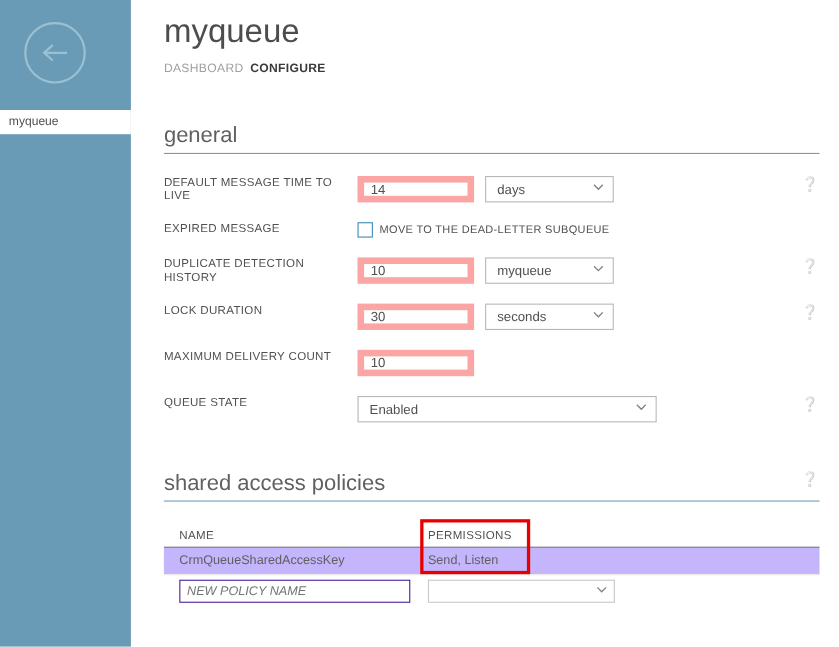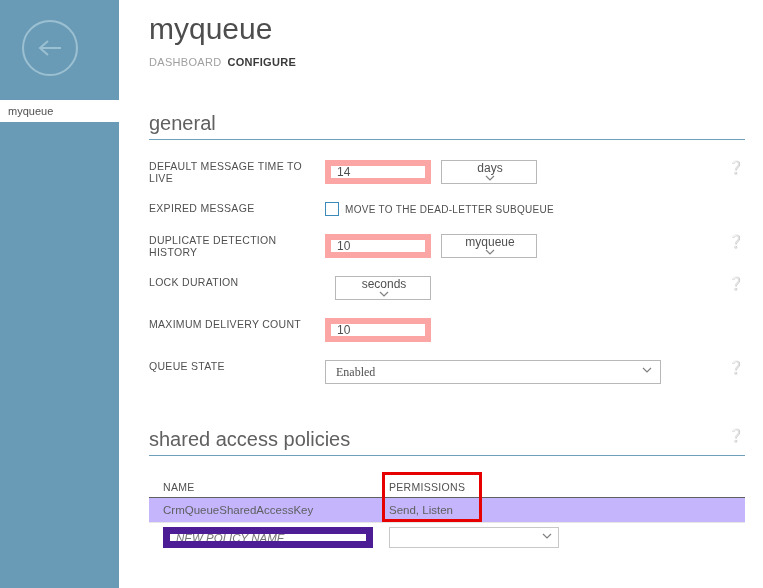--- a/index.html
+++ b/index.html
@@ -114,22 +114,22 @@
       height: 24px;
       display: inline-flex;
       align-items: center;
       justify-content: space-between;
       padding: 0 8px 0 10px;
       font-size: 12px;
       color: #505050;
       cursor: pointer;
       background: #fff;
     }
-    .select.small { width: 96px; flex-direction: column; }
-    .select.wide { width: 336px; font-family: Liberation Serif, serif; }
+    .select.small { width: 117px; }
+    .select.wide { width: 272px; }
     .chevron {
       width: 10px;
       height: 10px;
     }
     .chevron svg { display:block; }
     .gap { width: 10px; display:inline-block; }
     .checkbox-wrap {
       display: flex;
       align-items: center;
       gap: 6px;
@@ -166,21 +166,21 @@
       align-items: center;
     }
     .table-row.input-row {
       background: #fff;
       padding: 4px 10px 4px 14px;
       border-top: 1px solid #e6e6e6;
     }
     .policy-name-input {
       width: 210px;
       height: 21px;
-      border: 7px solid #4c1d95;
+      border: 1px solid #4c1d95;
       font-style: italic;
       color: #a0a0a0;
       font-size: 11.5px;
       padding: 0 6px;
       font-family: inherit;
     }
     .perm-select {
       width: 170px;
       height: 21px;
       border: 1px solid #c8c8c8;
@@ -255,20 +255,21 @@
             <svg width="10" height="6" viewBox="0 0 10 6">
               <polyline points="1,1 5,5 9,1" fill="none" stroke="#808080" stroke-width="1.2"></polyline>
             </svg>
           </span>
       </div>
       <span class="row-help">❔</span>
     </div>
 
     <div class="form-row">
       <div class="form-label">LOCK DURATION</div>
+      <input type="text" class="fld" value="30" style="">
       <span class="gap"></span>
       <div class="select small">
         <span>seconds</span>
         <span class="chevron">
             <svg width="10" height="6" viewBox="0 0 10 6">
               <polyline points="1,1 5,5 9,1" fill="none" stroke="#808080" stroke-width="1.2"></polyline>
             </svg>
           </span>
       </div>
       <span class="row-help">❔</span>

